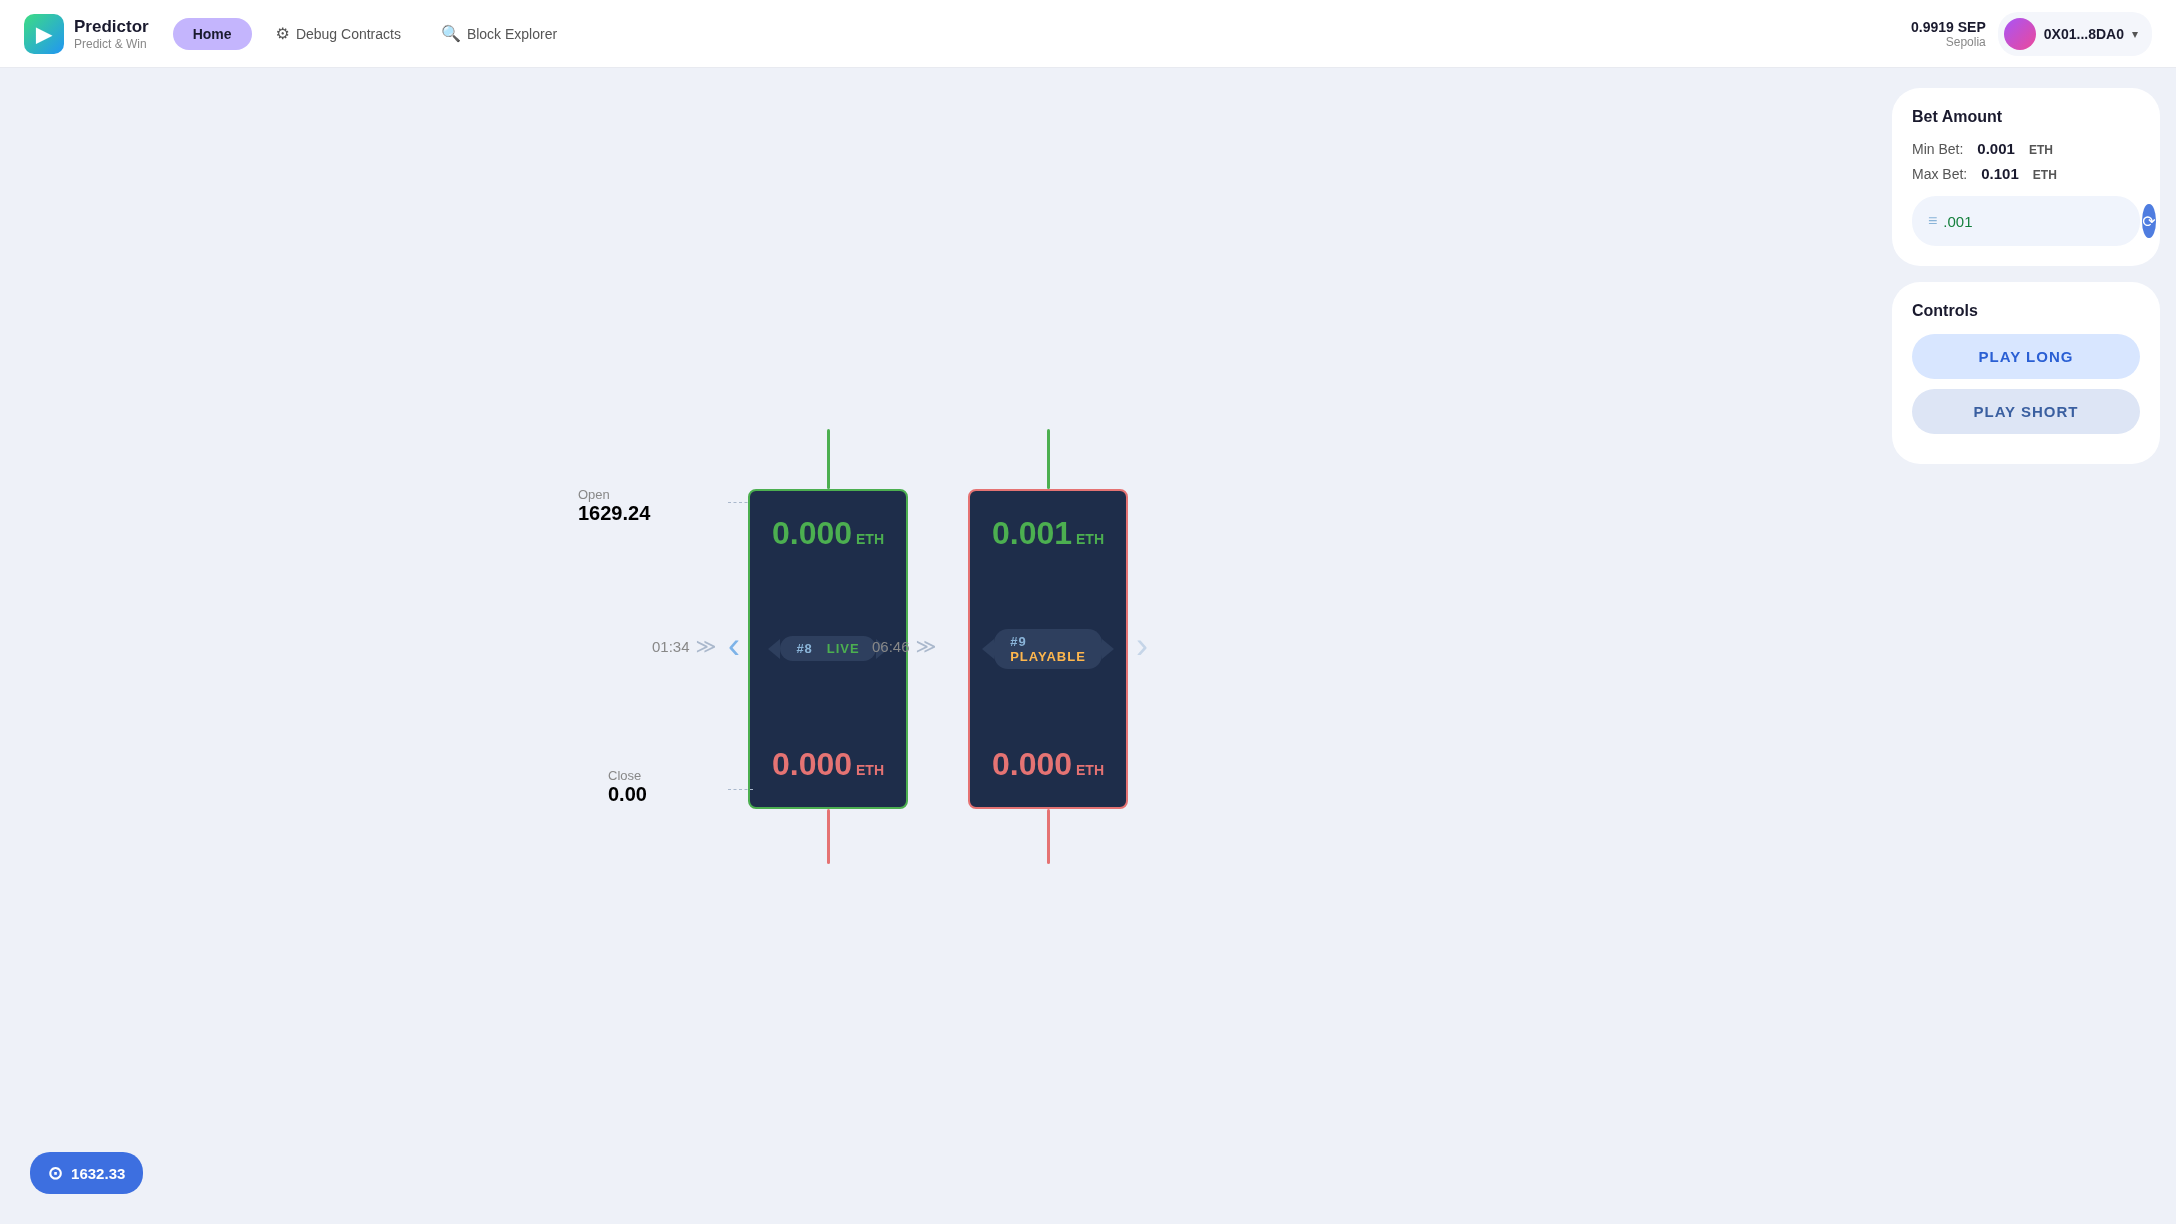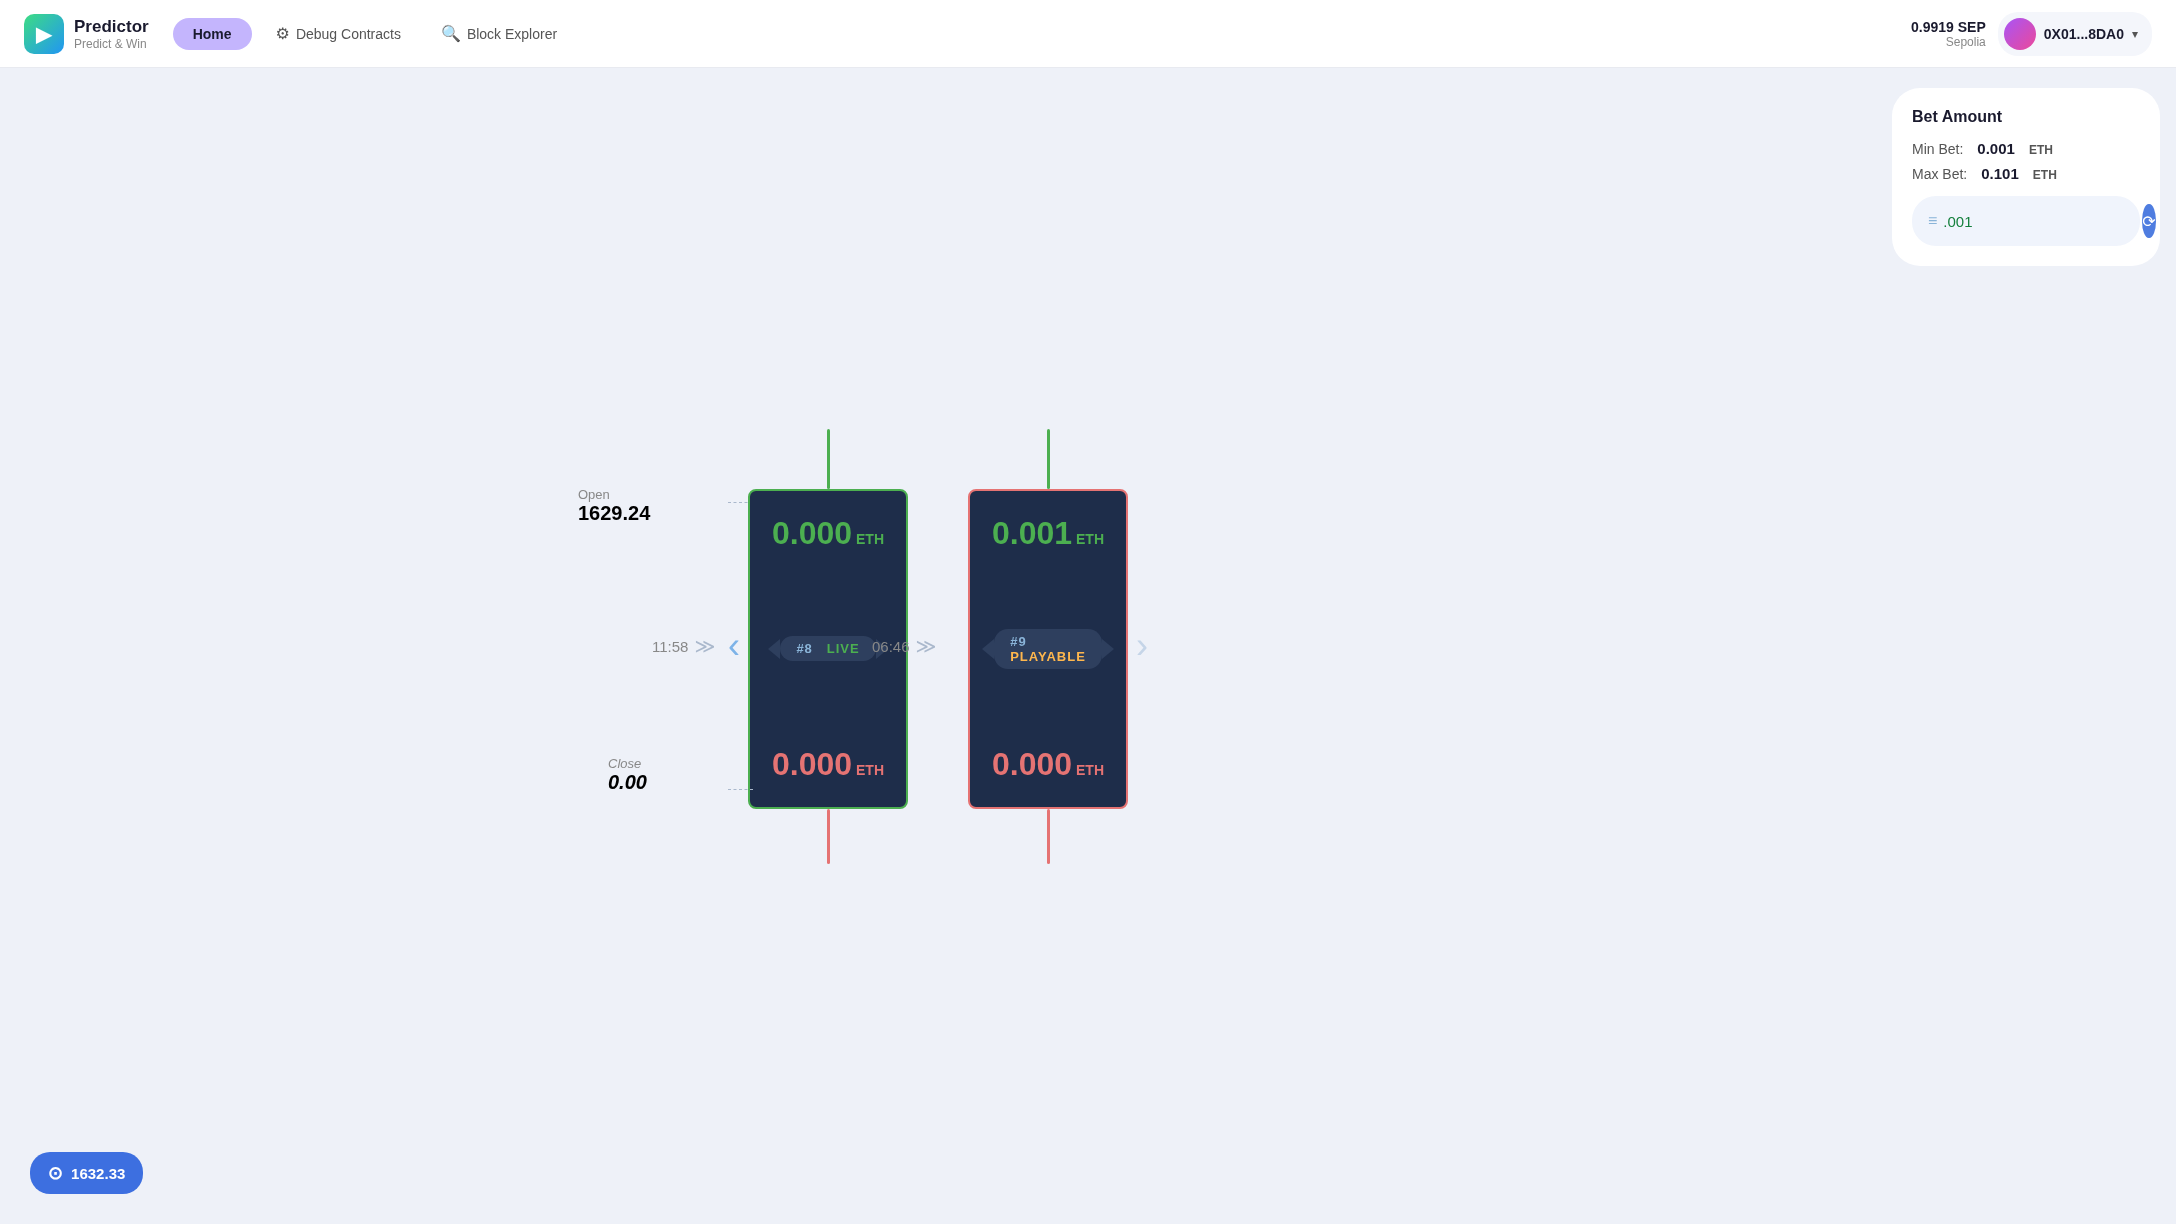--- a/index.html
+++ b/index.html
@@ -441,21 +441,21 @@
       <div class="candle-container" style="position:relative;">
 
         <div style="position:absolute; left:-170px; top:58px;">
           <div class="price-label-title">Open</div>
           <div class="price-label-value">1629.24</div>
         </div>
 
         <div style="position:absolute; left:-20px; top:73px; border-top:1px dashed #aab8cc; width:25px;"></div>
 
         <div class="timer-label" style="left:-96px;">
-          <span>11:58</span>
+          <span>01:34</span>
           <span style="color:#aab8cc; font-size:20px;">≫</span>
         </div>
 
         <div class="candle-wick-top wick-green"></div>
 
         <div class="candle-body candle-green">
           <div class="candle-top-val">
             <span>0.000</span>
             <span class="eth-label">ETH</span>
           </div>
@@ -469,21 +469,21 @@
             <div class="arrow-right-shape"></div>
           </div>
           <div class="candle-bottom-val">
             <span>0.000</span>
             <span class="eth-label" style="color:#e57373;">ETH</span>
           </div>
         </div>
 
         <div class="candle-wick-bottom wick-red"></div>
 
-        <div style="position:absolute; left:-140px; bottom:70px;font-style:italic;">
+        <div style="position:absolute; left:-140px; bottom:58px;">
           <div class="price-label-title">Close</div>
           <div class="price-label-value">0.00</div>
         </div>
 
         <div style="position:absolute; left:-20px; bottom:74px; border-top:1px dashed #aab8cc; width:25px;"></div>
       </div>
 
       <div class="candle-container" style="position:relative;">
 
         <div class="timer-label" style="left:-96px;">
@@ -543,16 +543,21 @@
       </div>
       <div class="bet-input-row">
         <span class="bet-input-icon">≡</span>
         <input class="bet-input" type="text" value=".001" style="">
         <button class="refresh-btn">
           <span>⟳</span>
         </button>
       </div>
     </div>
 
+    <div class="panel-card">
+      <div class="panel-card-title">Controls</div>
+      <button class="play-btn play-long">PLAY LONG</button>
+      <button class="play-btn play-short">PLAY SHORT</button>
+    </div>
 
 
   </div>
 </div>
 
 </body></html>

